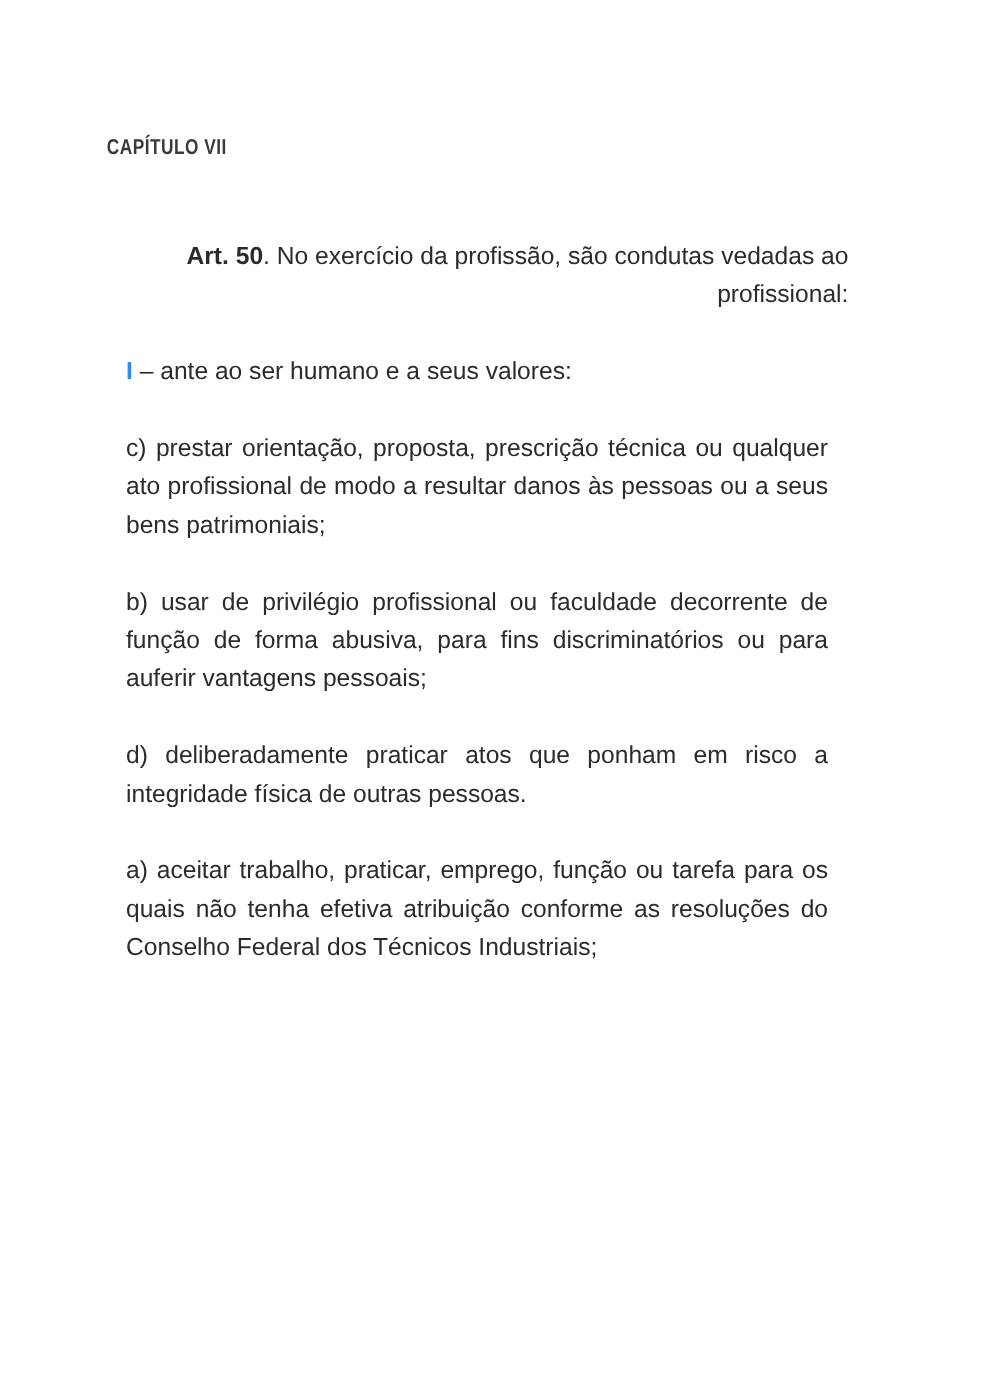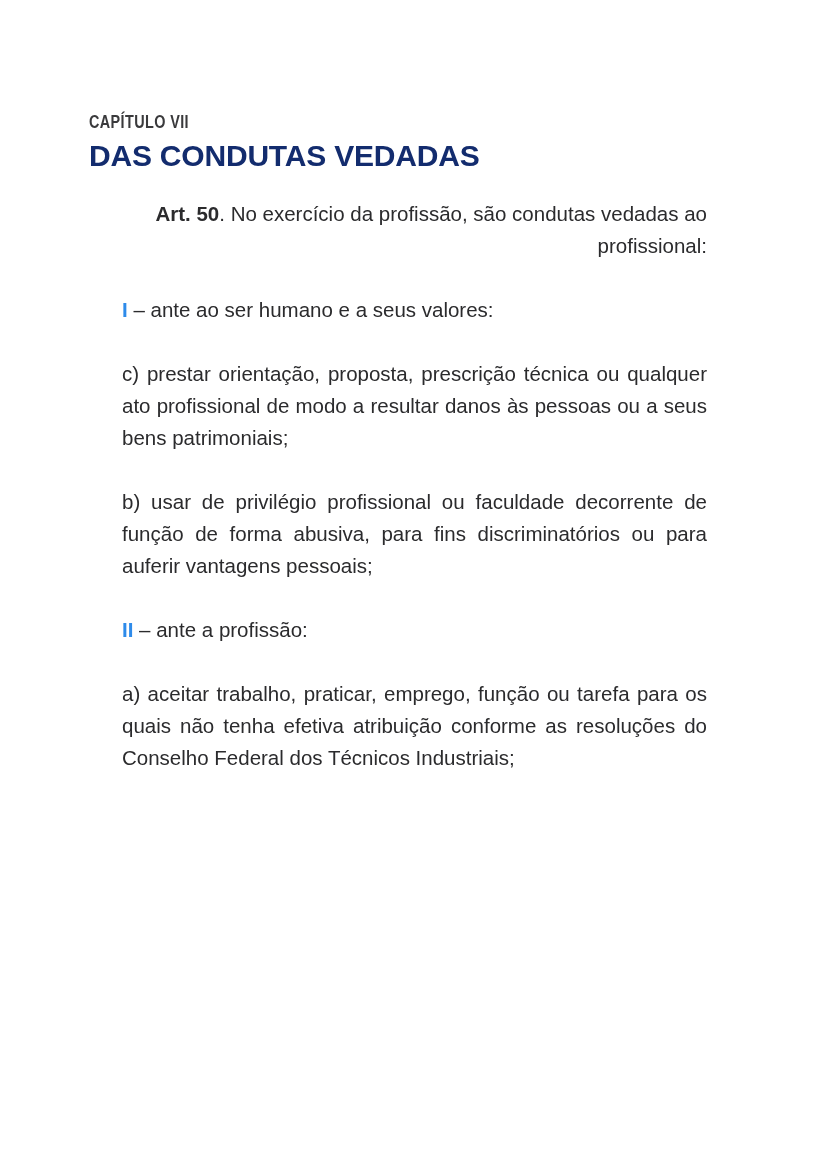--- a/index.html
+++ b/index.html
@@ -62,21 +62,21 @@
     font-size: 20.5px;
     line-height: 32px;
     margin: 0 0 32px 0;
     text-align: justify;
     text-justify: inter-word;
     hyphens: manual;
   }
   .para:last-child { margin-bottom: 0; }
   .para.lead { text-align: right; }
   .para.indent {
-    margin-left: 33px;
+    margin-left: 16px;
     width: 585px;
   }
   .para.ragged { text-align: left; }
   .art-label { font-weight: bold; }
   .roman {
     color: #2e8bea;
     font-weight: bold;
   }
 
   
@@ -88,42 +88,39 @@
     height: 120px;
   }
 </style>
 </head>
 <body>
 
 <div class="page">
 
   <div class="chapter-head">
     <div class="chapter-eyebrow">CAPÍTULO VII</div>
-    <div class="chapter-title">DAS CONDUTAS VEDADAS</div>
   </div>
 
   <div class="body-area">
 
     <p class="para lead">
       <span class="art-label">Art. 50</span><span>. No exercício da profissão, são condutas vedadas ao profissional:</span>
     </p>
 
     <p class="para indent ragged">
       <span class="roman">I</span><span> – ante ao ser humano e a seus valores:</span>
     </p>
 
 
     <p class="para indent">c) prestar orientação, proposta, prescrição técnica ou qualquer ato profissional de modo a resultar danos às pessoas ou a seus bens patrimoniais;</p>
 
     <p class="para indent">b) usar de privilégio profissional ou faculdade decorrente de função de forma abusiva, para fins discriminatórios ou para auferir vantagens pessoais;</p>
 
+    <p class="para indent">d) deliberadamente praticar atos que ponham em risco a integridade física de outras pessoas.</p>
 
-    <p class="para indent ragged">
-      <span class="roman">II</span><span> – ante a profissão:</span>
-    </p>
 
     <p class="para indent">a) aceitar trabalho, praticar, emprego, função ou tarefa para os quais não tenha efetiva atribuição conforme as resoluções do Conselho Federal dos Técnicos Industriais;</p>
 
   </div>
 
   <div class="footer">
 
     
 
     

